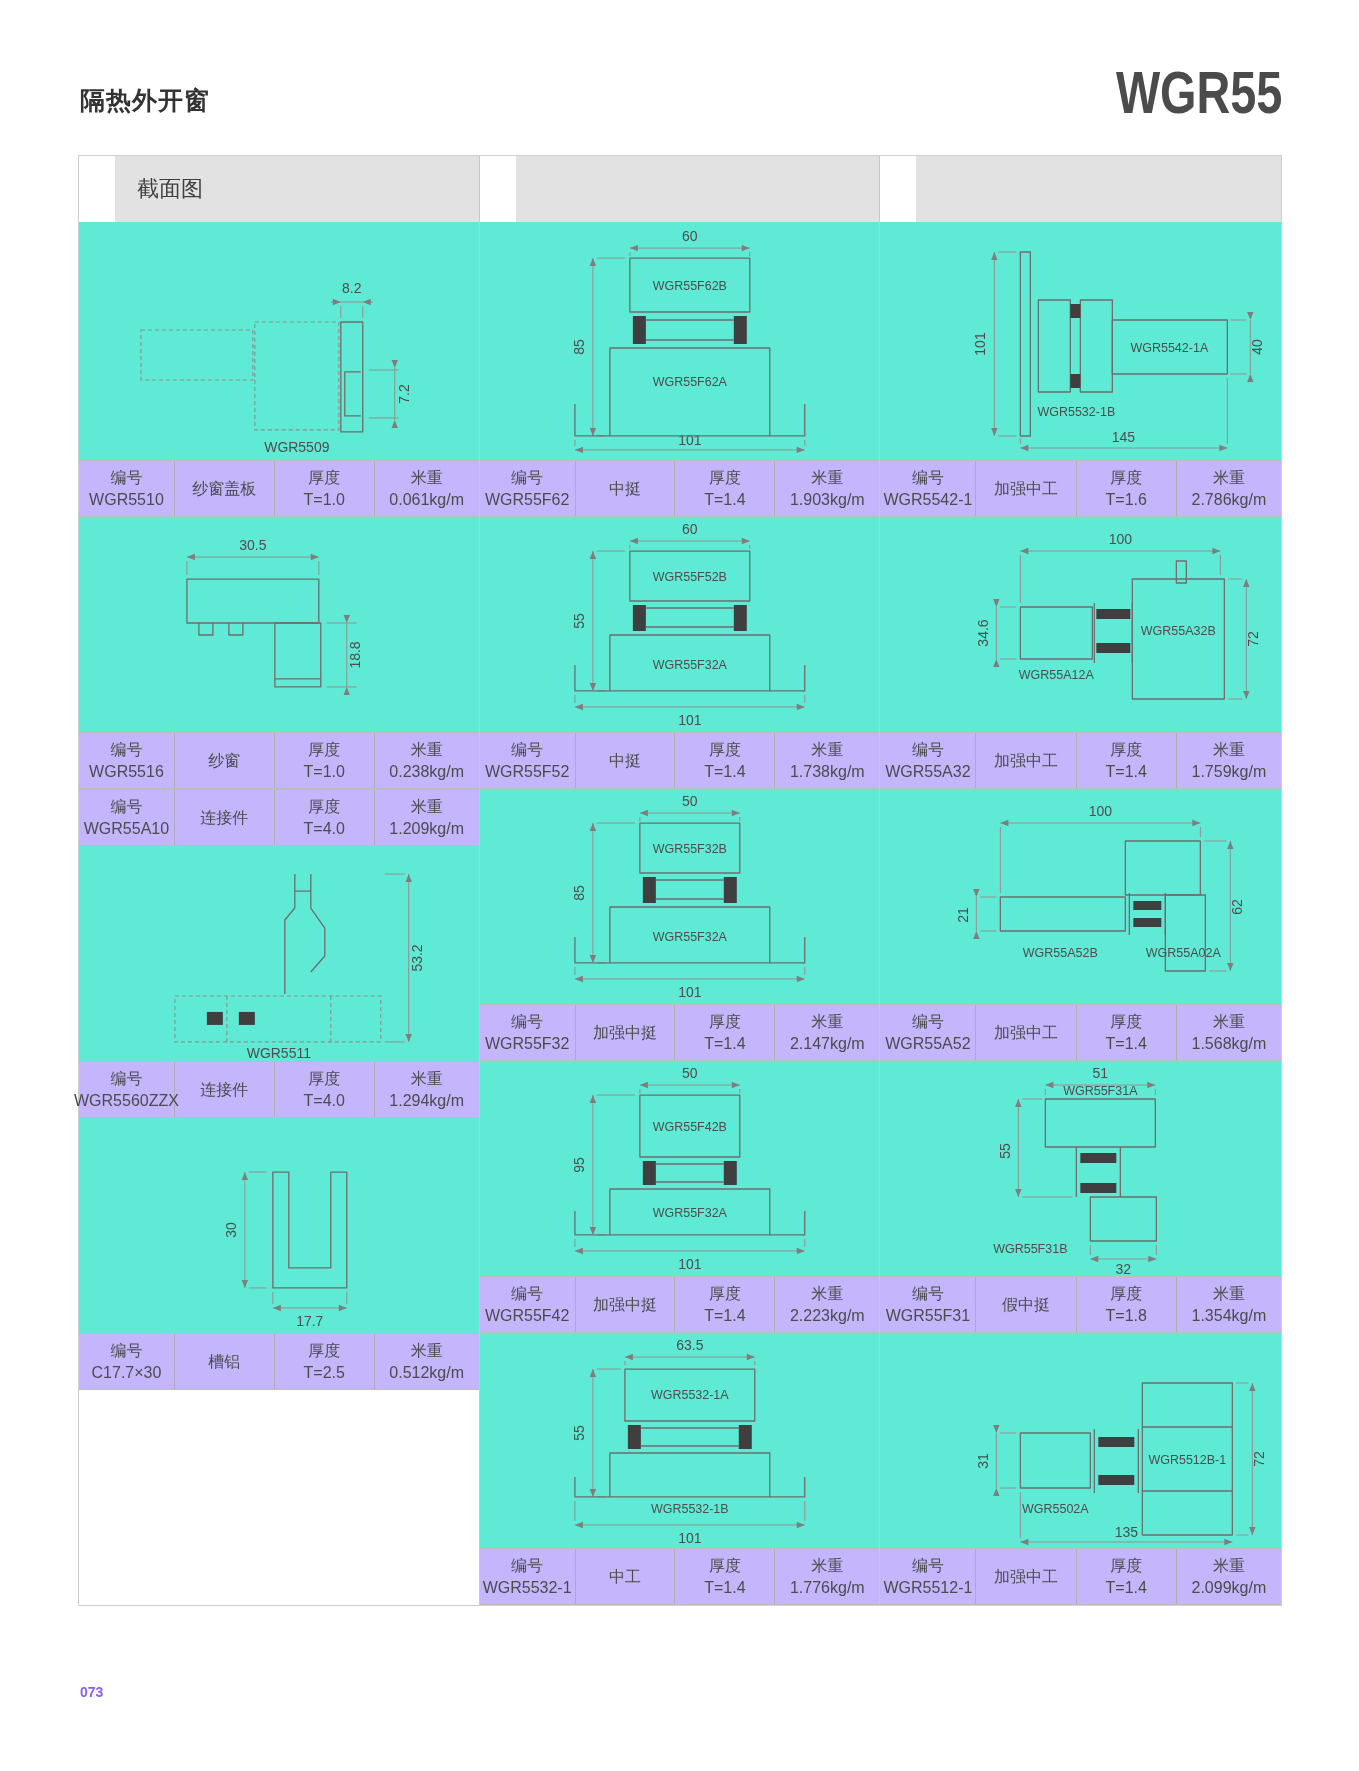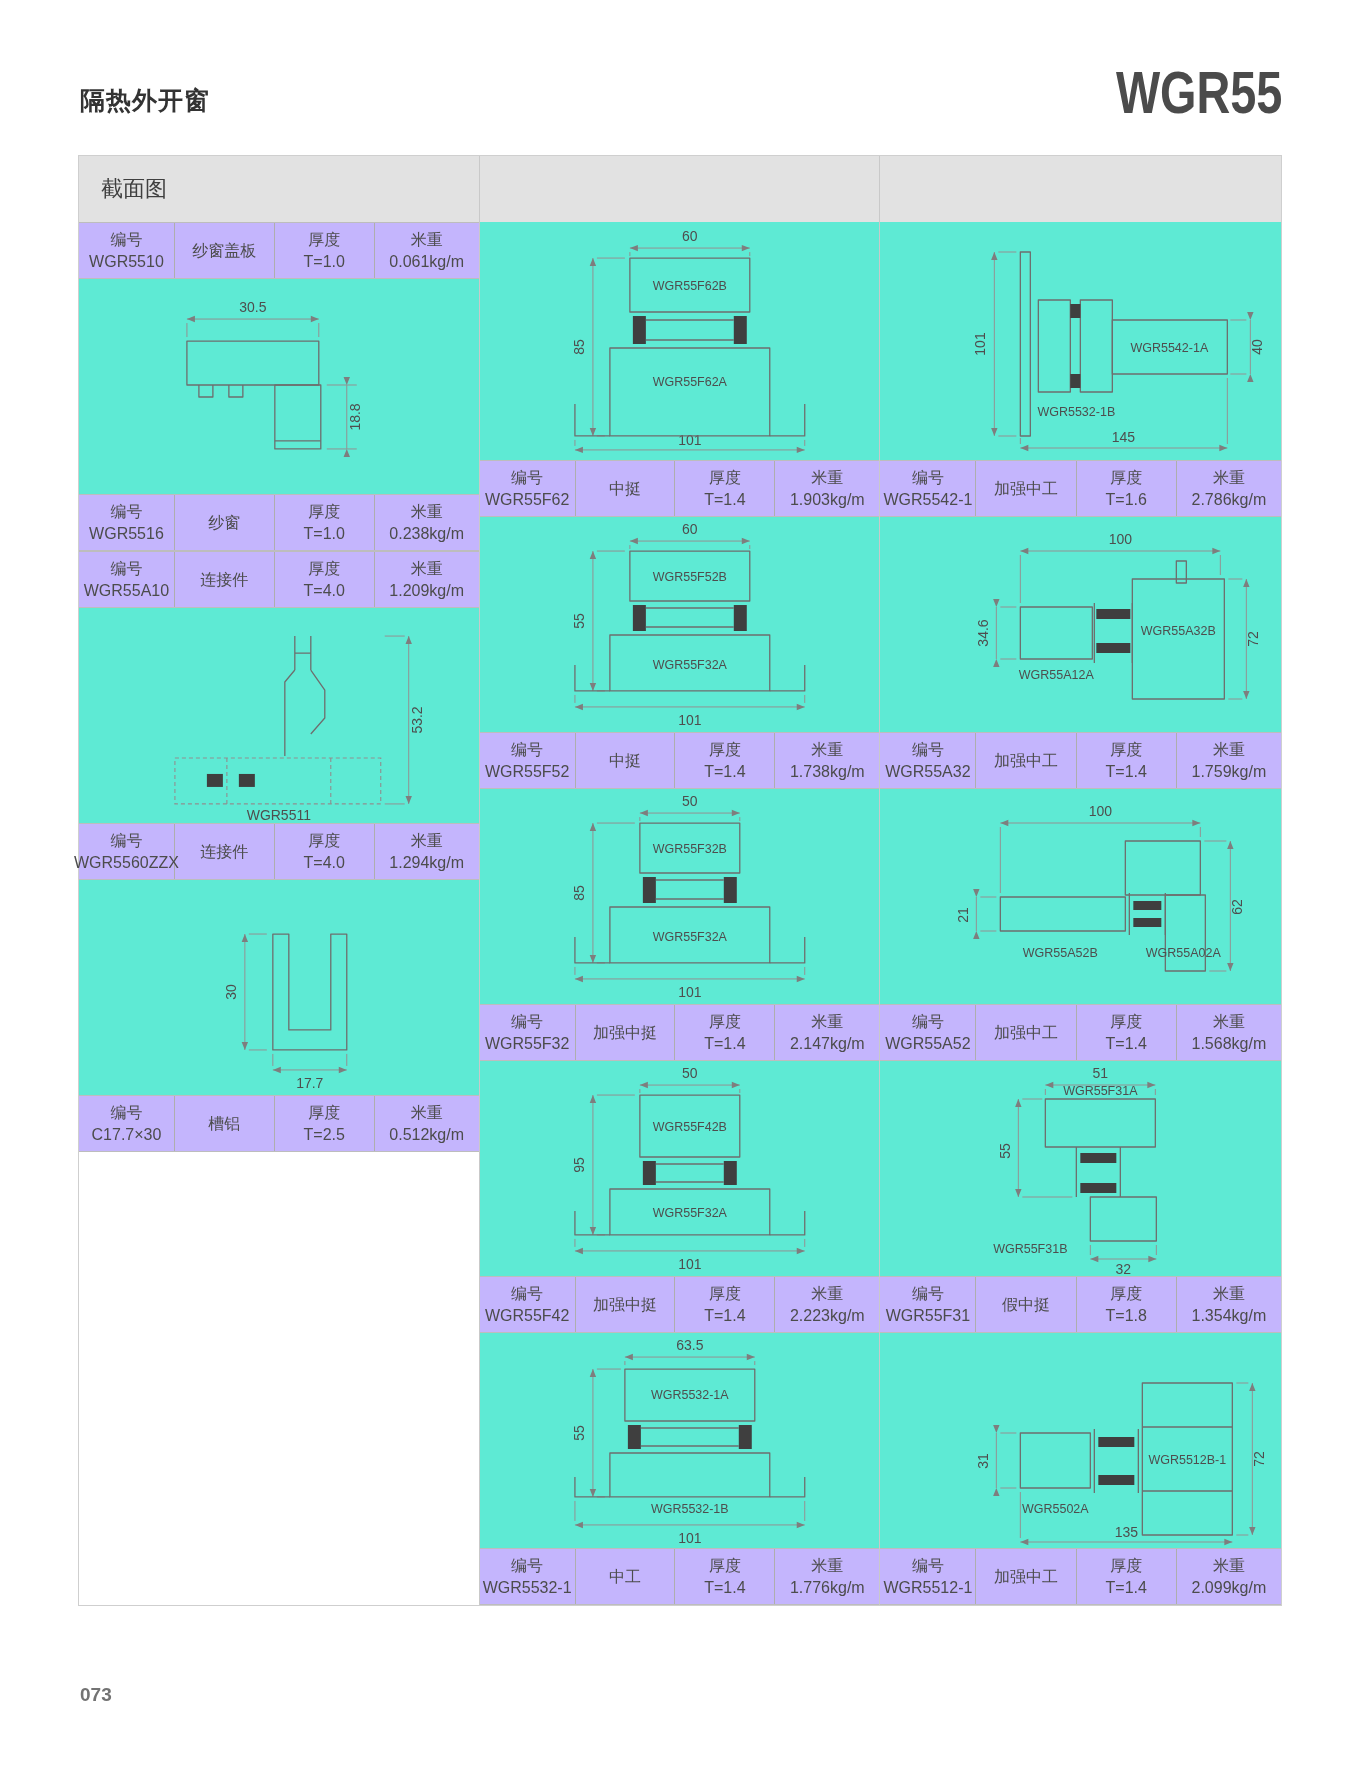--- a/index.html
+++ b/index.html
@@ -7,54 +7,69 @@
         font-family:"Liberation Sans","DejaVu Sans",sans-serif;color:#4c4c4c;}
   .page-title{position:absolute;left:80px;top:84px;font-size:25px;font-weight:600;
         color:#333;letter-spacing:1px;}
   .series-code{position:absolute;right:77px;top:58px;font-size:60px;font-weight:800;
         color:#4b4b4b;transform:scaleX(.78);transform-origin:right center;letter-spacing:0;}
   .catalog{position:absolute;left:78px;top:155px;width:1204px;display:grid;
         grid-template-columns:1fr 1fr 1fr;border:1px solid #cfcfcf;box-sizing:border-box;}
   .col{display:flex;flex-direction:column;border-right:1px solid #c9c9c9;min-width:0;}
   .col.last{border-right:none;}
   .hdr{height:66px;background:#e2e2e2;display:flex;align-items:center;
-        padding-left:22px;font-size:22px;color:#3f3f3f;box-sizing:border-box;}
+        padding-left:22px;font-size:22px;color:#3f3f3f;box-sizing:border-box;margin-left:36px;}
   .draw{height:215px;background:#5eead4;overflow:hidden;}
   .draw.tall{height:238px;}
   .draw svg{width:100%;height:100%;display:block;}
   .draw .p{fill:none;stroke:#6e6e6e;stroke-width:1.3;stroke-linejoin:round;}
   .draw .pd{fill:none;stroke:#8f8f8f;stroke-width:1.1;stroke-dasharray:4 3;}
   .draw .d{fill:none;stroke:#929292;stroke-width:1;}
   .draw .a{fill:#7e7e7e;}
   .draw .tb{fill:#3f3f3f;}
   .draw text{fill:#4e4e4e;font-size:14px;font-family:"Liberation Sans","DejaVu Sans",sans-serif;}
   .draw text.sm{font-size:12.5px;}
   .strip{height:57px;background:#c4b5fd;border-top:1px solid #bdbdbd;border-bottom:1px solid #bdbdbd;
         display:grid;grid-template-columns:24% 25% 25% 26%;box-sizing:border-box;}
   .sc{display:flex;flex-direction:column;justify-content:center;align-items:center;
         border-right:1px solid #aeaeae;min-width:0;}
   .sc.lastc{border-right:none;}
   .t1,.t2{font-size:16px;line-height:22px;color:#4c4c4c;white-space:nowrap;}
-  .page-number{position:absolute;left:80px;top:1684px;font-size:19px;font-weight:700;color:#737373;}
+  .page-number{position:absolute;left:80px;top:1684px;font-size:14px;font-weight:700;color:#8b5cf6;}
 </style>
 </head>
 <body>
 
 <div class="page">
 
   <div class="page-title">隔热外开窗</div>
   <div class="series-code">WGR55</div>
 
   <div class="catalog">
 
     <div class="col">
       <div class="hdr">
         <span>截面图</span>
       </div>
 
+      <div class="draw tall">
+        <svg viewBox="0 0 400 238">
+          <rect class="pd" x="62" y="108" width="112" height="50"></rect>
+          <rect class="pd" x="176" y="100" width="84" height="108"></rect>
+          <rect class="p" x="262" y="100" width="22" height="110"></rect>
+          <path class="p" d="M282,150 H266 V194 H282"></path>
+          <path class="d" d="M262,84 V96 M284,84 V96 M252,80 H294"></path>
+          <path class="a" d="M262,80 l-8,-3.2 v6.4 Z M284,80 l8,-3.2 v6.4 Z"></path>
+          <text x="273" y="71" text-anchor="middle">8.2</text>
+          <path class="d" d="M316,146 V198 M290,148 h30 M290,196 h30"></path>
+          <path class="a" d="M316,146 l-3.2,-8 h6.4 Z M316,198 l-3.2,8 h6.4 Z"></path>
+          <text x="330" y="172" text-anchor="middle" transform="rotate(-90 330 172)">7.2</text>
+          <text x="218" y="230" text-anchor="middle">WGR5509</text>
+        </svg>
+      </div>
       <div class="strip">
         <div class="sc">
             <span class="t2">编号</span>
             <span class="t2">WGR5510</span>
           </div>
         <div class="sc">
             <span class="t1">纱窗盖板</span>
           </div>
         <div class="sc">
             <span class="t2">厚度</span>

